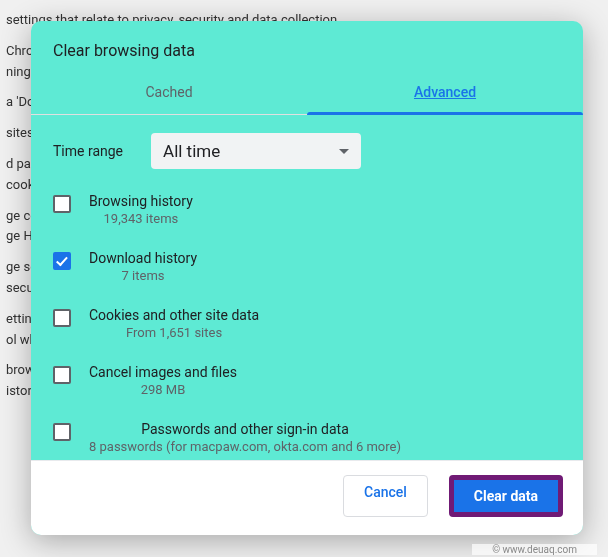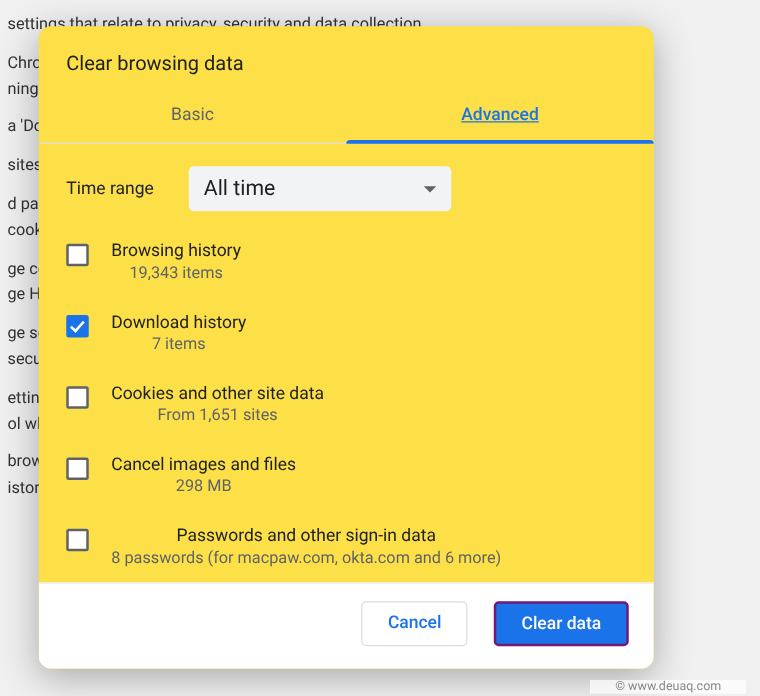--- a/index.html
+++ b/index.html
@@ -16,22 +16,22 @@
     font-size: 13px;
     color: #333;
     line-height: 1.6;
     padding: 0 6px;
     filter: blur(0.3px);
   }
   .bg p { margin: 10px 0; white-space: pre-wrap; }
   .dialog {
     position: absolute;
     left: 31px; top: 21px;
-    width: 492px; height: 514px;
-    background: #fde047;
+    width: 552px; height: 514px;
+    background: #5eead4;
     border-radius: 10px;
     box-shadow: 0 6px 30px rgba(0,0,0,0.3);
     display: flex;
     flex-direction: column;
     overflow: hidden;
   }
   .dlg-title {
     font-size: 16px;
     padding: 20px 22px 14px;
     color: #202124;
@@ -147,22 +147,23 @@
     font-weight: 500;
     margin-left: 11px;
   }
   .btn-cancel {
     background: #fff;
     border: 1px solid #dadce0;
     color: #1a73e8;
   }
   .btn-primary {
     background: #1a73e8;
-    border: 2px solid #701a75;
+    border: 5px solid #701a75;
     color: #fff;
+    font-weight: bold;
   }
   .watermark {
     position: absolute;
     right: 11px; bottom: 2px;
     font-size: 10px;
     color: #888;
     background: rgba(255,255,255,0.7);
     padding: 0 20px;
   }
 </style>
@@ -184,21 +185,21 @@
   <p>etting
 ol wh</p>
   <p>brow
 istory, cookies, cache and more</p>
 </div>
 
 <div class="dialog">
   <div class="dlg-title">Clear browsing data</div>
 
   <div class="tabs">
-    <div class="tab">Basic</div>
+    <div class="tab">Cached</div>
     <div class="tab active">Advanced</div>
     <div class="tab-underline"></div>
   </div>
 
   <div class="body">
     <div class="timerange-row">
       <span class="timerange-label">Time range</span>
       <div class="select">
         <span>All time</span>
         <span class="caret"></span>

